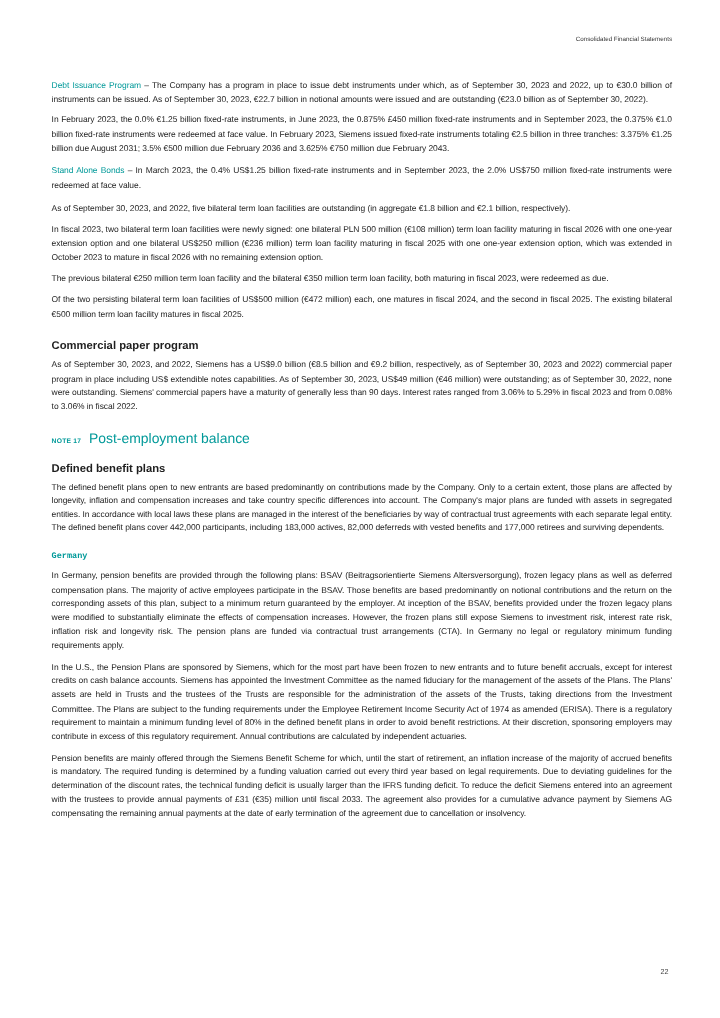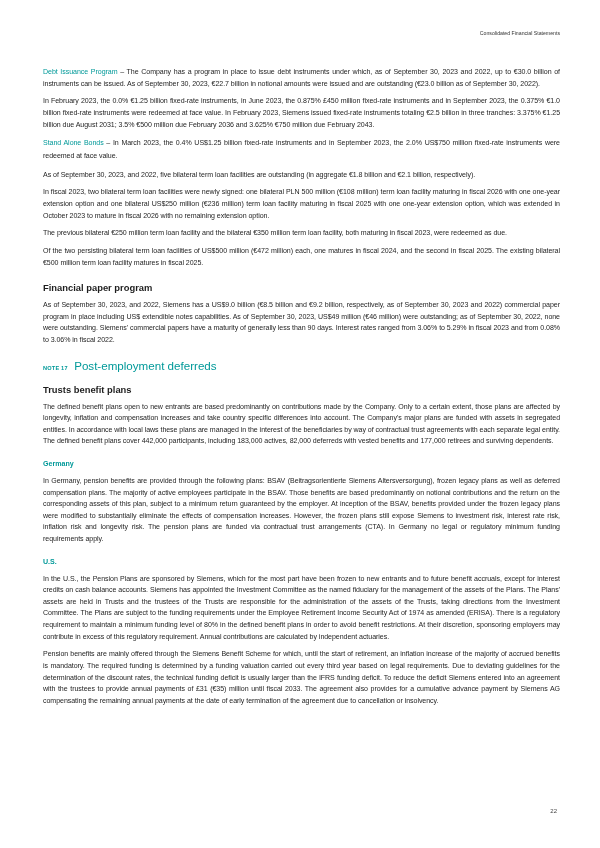--- a/index.html
+++ b/index.html
@@ -48,20 +48,21 @@
       font-weight: bold;
       line-height: 12px;
       color: #1e1e1e;
     }
     h4 {
       margin: 12px 0 6px 0;
       font-size: 7.1px;
       font-weight: bold;
       color: #009999;
       line-height: 10px;
+      font-family: Liberation Mono, monospace;
     }
     .note-title {
       margin: 11px 0 8px 0;
       line-height: 16px;
     }
     .note-label {
       font-size: 5.6px;
       font-weight: bold;
       color: #009999;
       letter-spacing: 0.2px;
@@ -92,34 +93,33 @@
 
   <p>In February 2023, the 0.0% €1.25 billion fixed-rate instruments, in June 2023, the 0.875% £450 million fixed-rate instruments and in September 2023, the 0.375% €1.0 billion fixed-rate instruments were redeemed at face value. In February 2023, Siemens issued fixed-rate instruments totaling €2.5 billion in three tranches: 3.375% €1.25 billion due August 2031; 3.5% €500 million due February 2036 and 3.625% €750 million due February 2043.</p>
 
   <p class="spaced"><span class="lead">Stand Alone Bonds</span><span class="dash"> – </span><span>In March 2023, the 0.4% US$1.25 billion fixed-rate instruments and in September 2023, the 2.0% US$750 million fixed-rate instruments were redeemed at face value.</span></p>
 
   <p>As of September 30, 2023, and 2022, five bilateral term loan facilities are outstanding (in aggregate €1.8 billion and €2.1 billion, respectively).</p>
   <p>In fiscal 2023, two bilateral term loan facilities were newly signed: one bilateral PLN 500 million (€108 million) term loan facility maturing in fiscal 2026 with one one-year extension option and one bilateral US$250 million (€236 million) term loan facility maturing in fiscal 2025 with one one-year extension option, which was extended in October 2023 to mature in fiscal 2026 with no remaining extension option.</p>
   <p>The previous bilateral €250 million term loan facility and the bilateral €350 million term loan facility, both maturing in fiscal 2023, were redeemed as due.</p>
   <p>Of the two persisting bilateral term loan facilities of US$500 million (€472 million) each, one matures in fiscal 2024, and the second in fiscal 2025. The existing bilateral €500 million term loan facility matures in fiscal 2025.</p>
 
-  <h3>Financial paper program</h3>
+  <h3>Commercial paper program</h3>
   <p>As of September 30, 2023, and 2022, Siemens has a US$9.0 billion (€8.5 billion and €9.2 billion, respectively, as of September 30, 2023 and 2022) commercial paper program in place including US$ extendible notes capabilities. As of September 30, 2023, US$49 million (€46 million) were outstanding; as of September 30, 2022, none were outstanding. Siemens' commercial papers have a maturity of generally less than 90 days. Interest rates ranged from 3.06% to 5.29% in fiscal 2023 and from 0.08% to 3.06% in fiscal 2022.</p>
 
   <div class="note-title">
     <span class="note-label">NOTE 17</span>
-    <span class="note-heading">Post-employment deferreds</span>
+    <span class="note-heading">Post-employment balance</span>
   </div>
 
-  <h3 style="margin-top:4px">Trusts benefit plans</h3>
+  <h3 style="margin-top:4px">Defined benefit plans</h3>
   <p>The defined benefit plans open to new entrants are based predominantly on contributions made by the Company. Only to a certain extent, those plans are affected by longevity, inflation and compensation increases and take country specific differences into account. The Company's major plans are funded with assets in segregated entities. In accordance with local laws these plans are managed in the interest of the beneficiaries by way of contractual trust agreements with each separate legal entity. The defined benefit plans cover 442,000 participants, including 183,000 actives, 82,000 deferreds with vested benefits and 177,000 retirees and surviving dependents.</p>
 
   <h4>Germany</h4>
   <p>In Germany, pension benefits are provided through the following plans: BSAV (Beitragsorientierte Siemens Altersversorgung), frozen legacy plans as well as deferred compensation plans. The majority of active employees participate in the BSAV. Those benefits are based predominantly on notional contributions and the return on the corresponding assets of this plan, subject to a minimum return guaranteed by the employer. At inception of the BSAV, benefits provided under the frozen legacy plans were modified to substantially eliminate the effects of compensation increases. However, the frozen plans still expose Siemens to investment risk, interest rate risk, inflation risk and longevity risk. The pension plans are funded via contractual trust arrangements (CTA). In Germany no legal or regulatory minimum funding requirements apply.</p>
 
-  <h4>U.S.</h4>
   <p>In the U.S., the Pension Plans are sponsored by Siemens, which for the most part have been frozen to new entrants and to future benefit accruals, except for interest credits on cash balance accounts. Siemens has appointed the Investment Committee as the named fiduciary for the management of the assets of the Plans. The Plans' assets are held in Trusts and the trustees of the Trusts are responsible for the administration of the assets of the Trusts, taking directions from the Investment Committee. The Plans are subject to the funding requirements under the Employee Retirement Income Security Act of 1974 as amended (ERISA). There is a regulatory requirement to maintain a minimum funding level of 80% in the defined benefit plans in order to avoid benefit restrictions. At their discretion, sponsoring employers may contribute in excess of this regulatory requirement. Annual contributions are calculated by independent actuaries.</p>
 
   <p>Pension benefits are mainly offered through the Siemens Benefit Scheme for which, until the start of retirement, an inflation increase of the majority of accrued benefits is mandatory. The required funding is determined by a funding valuation carried out every third year based on legal requirements. Due to deviating guidelines for the determination of the discount rates, the technical funding deficit is usually larger than the IFRS funding deficit. To reduce the deficit Siemens entered into an agreement with the trustees to provide annual payments of £31 (€35) million until fiscal 2033. The agreement also provides for a cumulative advance payment by Siemens AG compensating the remaining annual payments at the date of early termination of the agreement due to cancellation or insolvency.</p>
 
 </div>
 
 <div class="page-number">22</div>
 
 </body></html>

